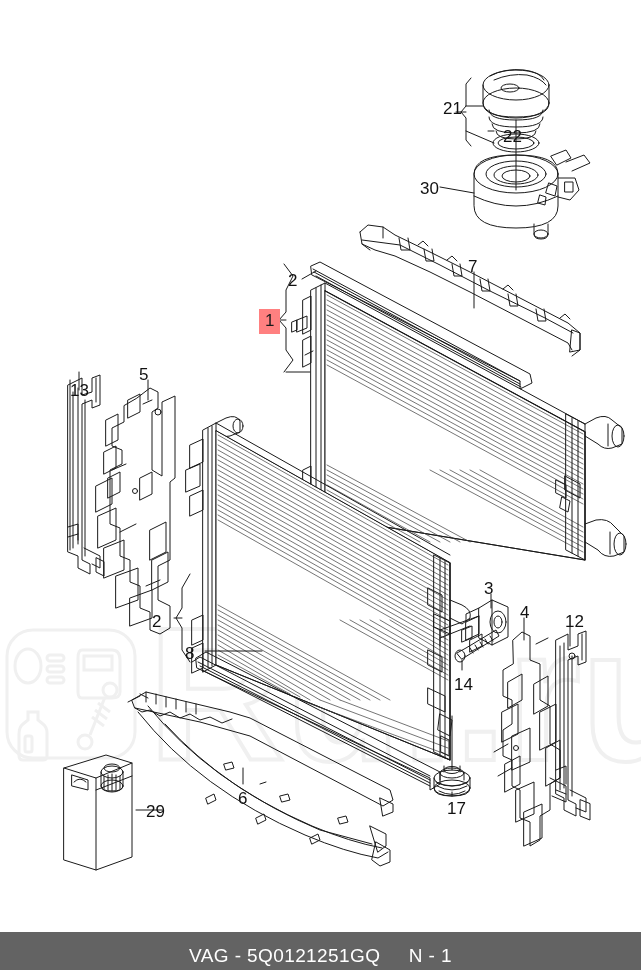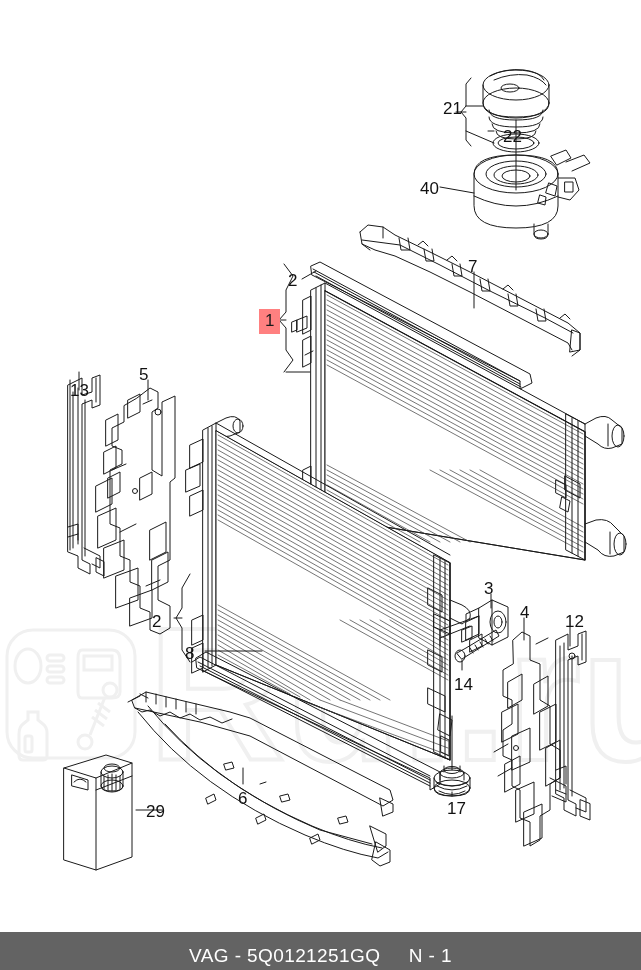--- a/index.html
+++ b/index.html
@@ -512,21 +512,21 @@
 
         <path d="M243 784 L243 768"></path>
 
         <path d="M136 810 L162 810"></path>
       </g>
     </g>
   </svg>
 
   <div class="callout" style="left:443px; top:100px;">21</div>
   <div class="callout" style="left:471px; top:128px;margin-left:32px;">22</div>
-  <div class="callout" style="left:420px; top:180px;">40</div>
+  <div class="callout" style="left:420px; top:180px;">30</div>
   <div class="callout" style="left:288px; top:272px;">2</div>
   <div class="callout highlighted" style="left:259px; top:309px;">1</div>
   <div class="callout" style="left:468px; top:258px;">7</div>
   <div class="callout" style="left:70px; top:358px;margin-top:24px;">13</div>
   <div class="callout" style="left:139px; top:366px;">5</div>
   <div class="callout" style="left:152px; top:613px;">2</div>
   <div class="callout" style="left:185px; top:645px;">8</div>
   <div class="callout" style="left:484px; top:580px;">3</div>
   <div class="callout" style="left:454px; top:676px;">14</div>
   <div class="callout" style="left:520px; top:604px;">4</div>

